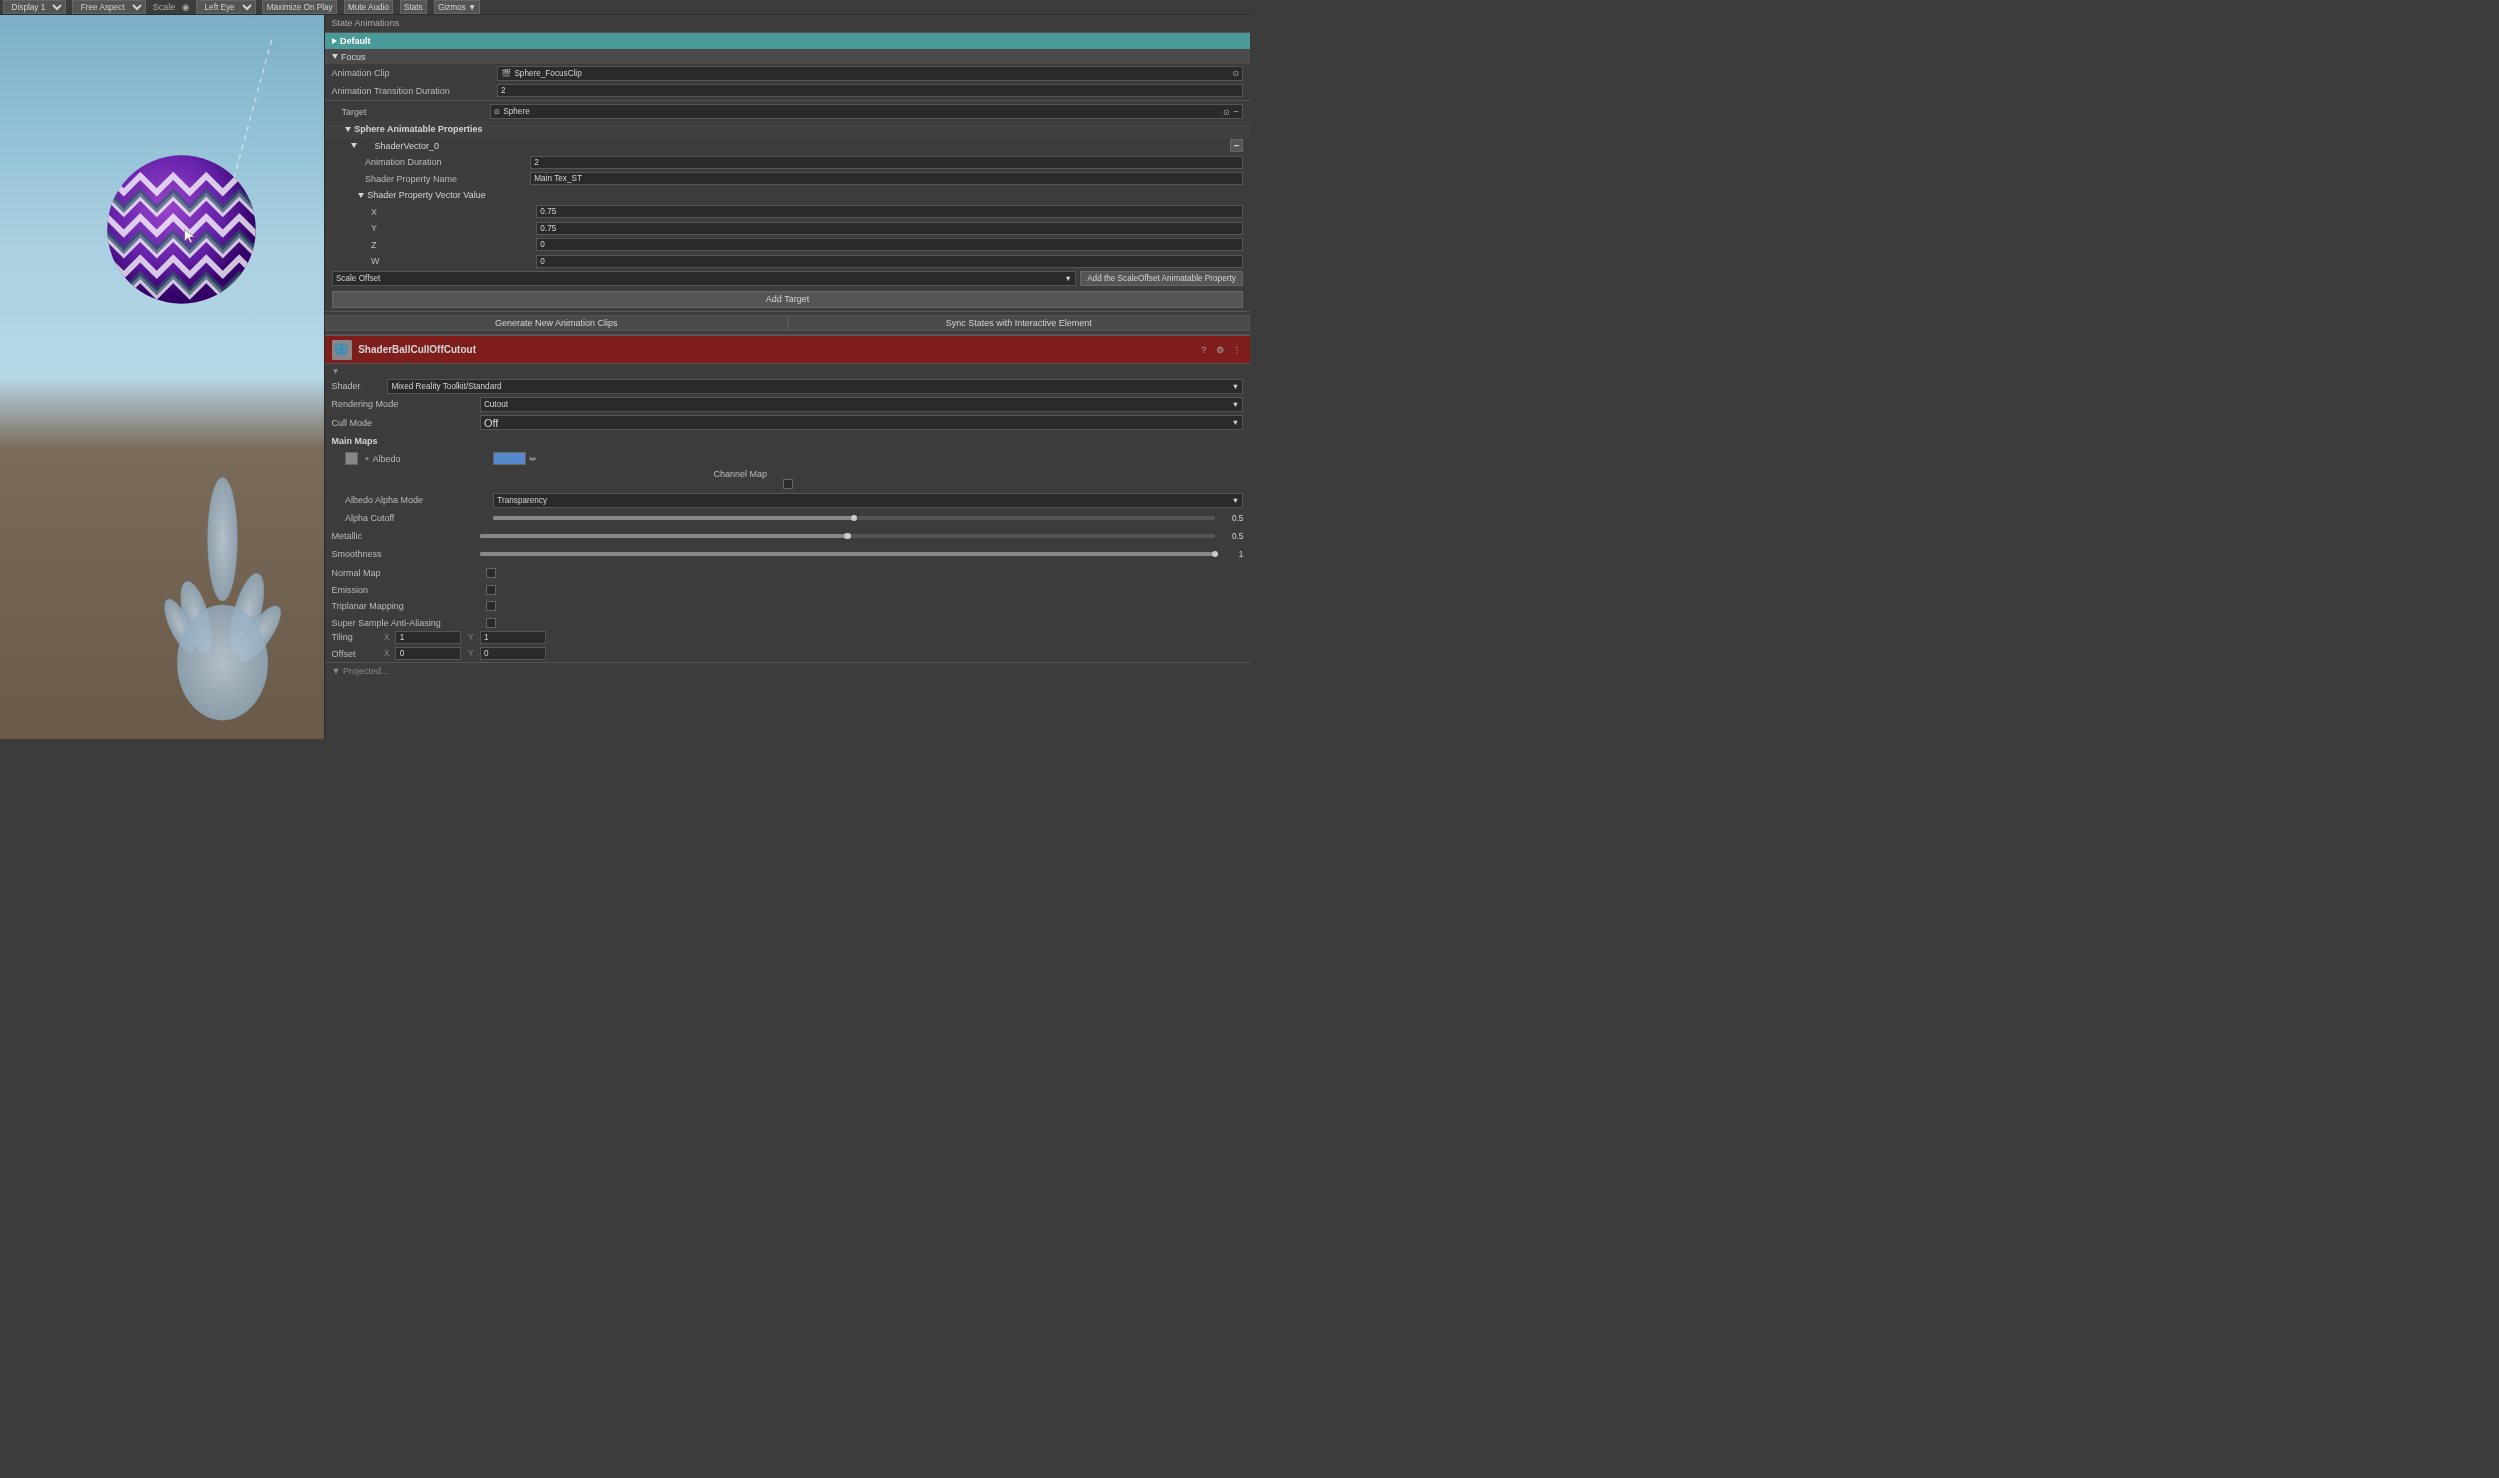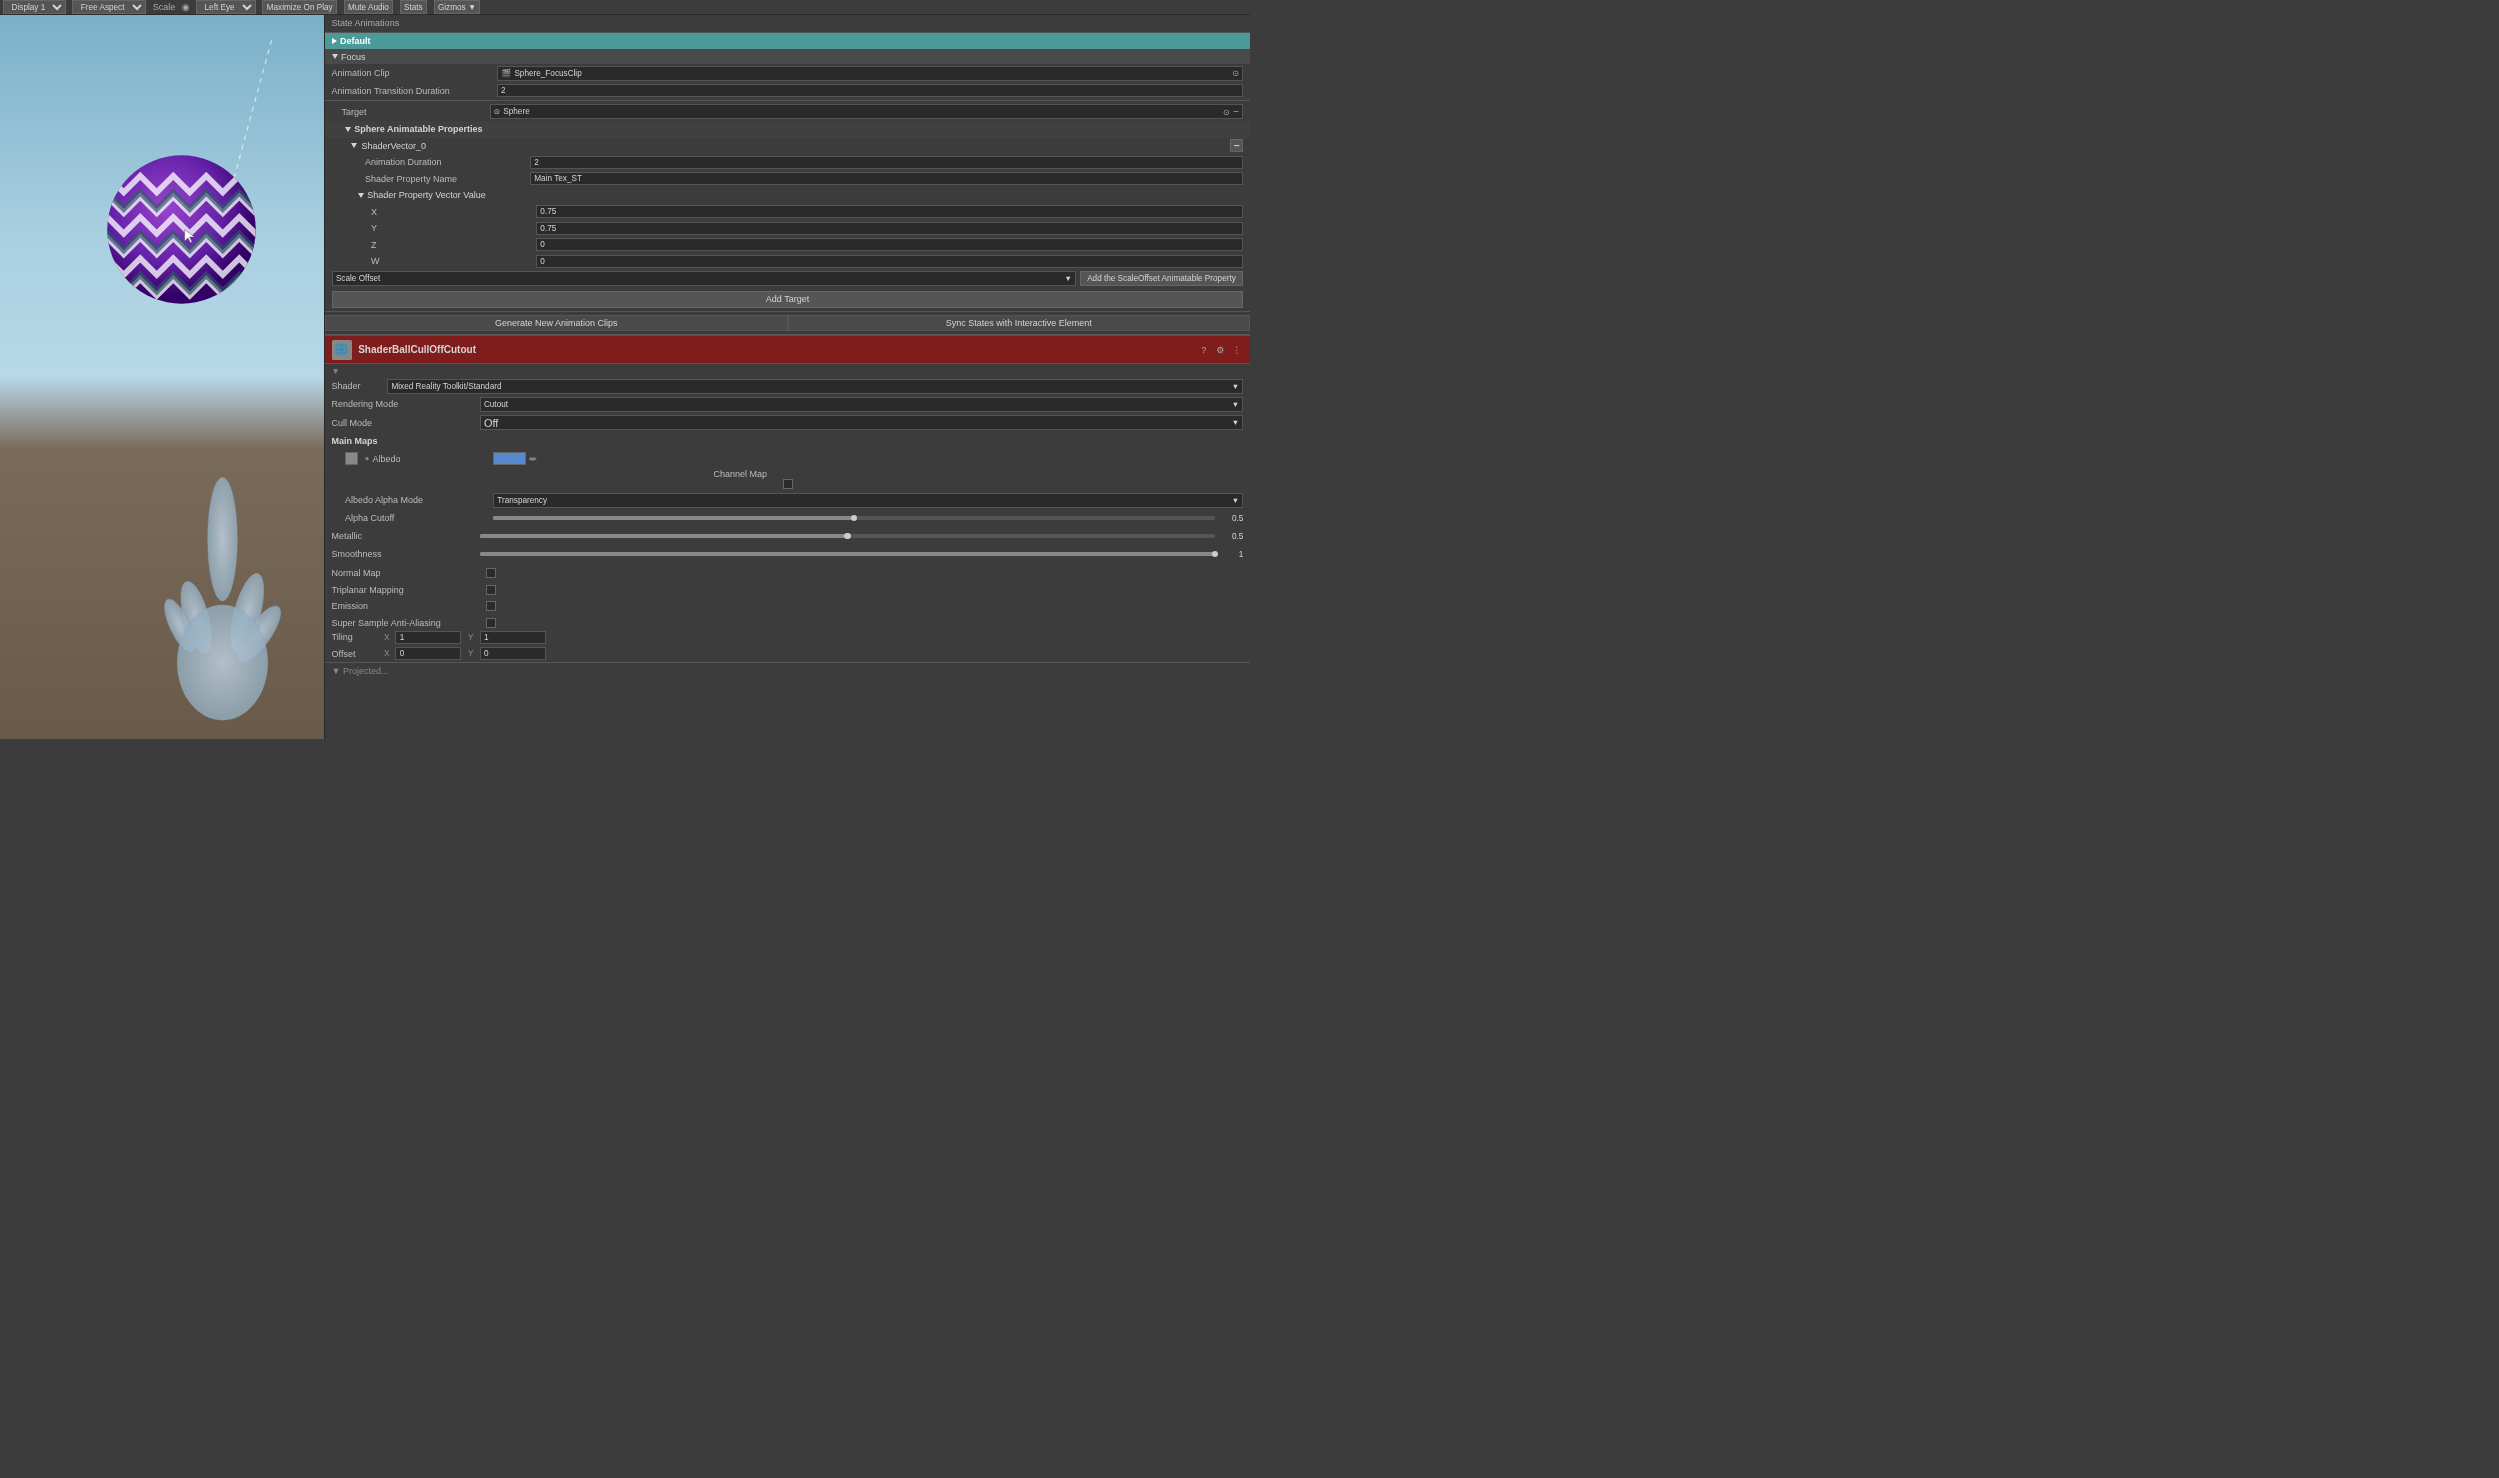--- a/index.html
+++ b/index.html
@@ -649,21 +649,21 @@
         </div>
       </div>
     </div>
 
     <div class="animatable-header">
       <span class="triangle-down"></span>
       <span>Sphere Animatable Properties</span>
     </div>
 
     <div class="shader-vector-header">
-      <div style="display:flex;align-items:center;gap:4px;">
+      <div style="display:flex;align-items:center;gap:17px;">
         <span class="triangle-down"></span>
         <span style="font-size:9px;color:#d4d4d4;">ShaderVector_0</span>
       </div>
       <span class="minus-btn">−</span>
     </div>
 
     <div class="prop-row indented-prop">
       <span class="prop-label">Animation Duration</span>
       <div class="prop-value">
         <input class="prop-input" type="text" value="2" style="">
@@ -846,26 +846,26 @@
           </div>
         </div>
       </div>
 
       <div class="checkbox-row">
         <span style="width:148px;color:#bbb;font-size:9px;">Normal Map</span>
         <div class="checkbox"></div>
       </div>
 
       <div class="checkbox-row">
+        <span style="width:148px;color:#bbb;font-size:9px;">Emission</span>
+        <div class="checkbox"></div>
+      </div>
+
+      <div class="checkbox-row">
         <span style="width:148px;color:#bbb;font-size:9px;">Triplanar Mapping</span>
-        <div class="checkbox"></div>
-      </div>
-
-      <div class="checkbox-row">
-        <span style="width:148px;color:#bbb;font-size:9px;">Emission</span>
         <div class="checkbox"></div>
       </div>
 
       <div class="checkbox-row">
         <span style="width:148px;color:#bbb;font-size:9px;">Super Sample Anti-Aliasing</span>
         <div class="checkbox"></div>
       </div>
 
       <div class="tiling-row">
         <span class="tiling-label">Tiling</span>

